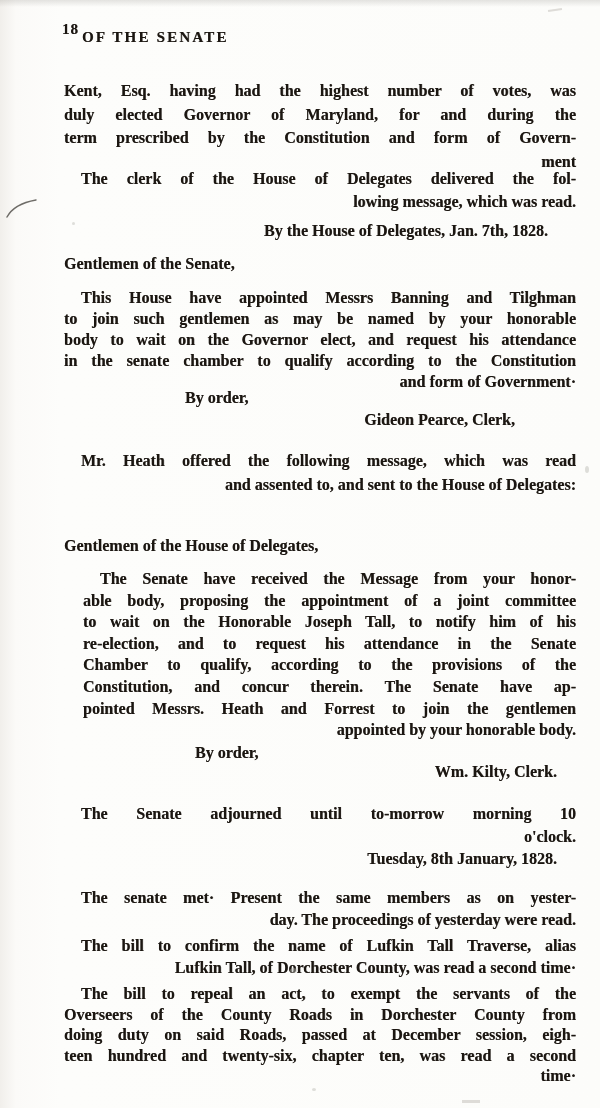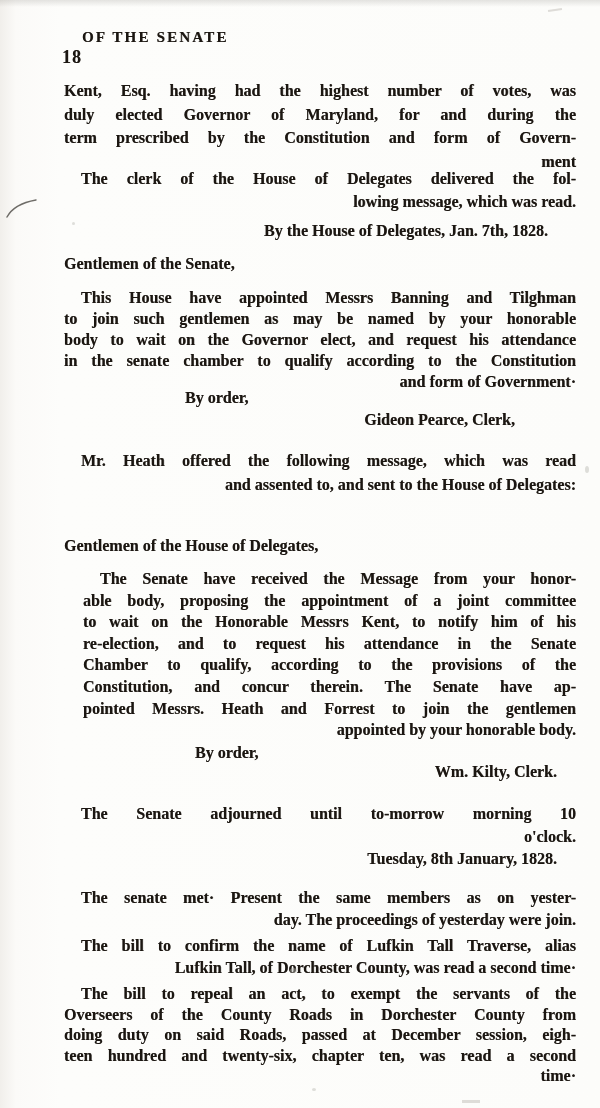--- a/index.html
+++ b/index.html
@@ -11,21 +11,21 @@
     position:relative;width:600px;height:1108px;
     background:linear-gradient(90deg,#f1efeb 0px,#fbfaf8 16px,#fdfdfb 60px,#fcfcfa 100%);
     color:#1b1611;font-weight:700;font-size:16px;
     text-shadow:0.3px 0.3px 0.45px rgba(27,22,17,0.6);
   }
   .page::before{
     content:"";position:absolute;left:0;top:0;right:0;height:7px;
     background:linear-gradient(180deg,rgba(150,148,142,0.25),rgba(255,255,255,0));
     pointer-events:none;
   }
-  .pageno{position:absolute;left:62px;top:47px;font-size:18px;letter-spacing:1px;font-family:Liberation Serif, serif;}
+  .pageno{position:absolute;left:62px;top:21px;font-size:15px;letter-spacing:1px;font-family:Liberation Serif, serif;}
   .title{position:absolute;left:82px;right:0;top:29px;text-align:left;
     font-size:15px;letter-spacing:2.2px;}
   .para{position:absolute;left:64px;right:24px;}
   .para div{white-space:nowrap;}
   .jl{text-align:justify;text-align-last:justify;overflow:hidden;}
   .ll{text-align:right;}
   .ind{padding-left:17px;}
   .abs{position:absolute;white-space:nowrap;}
   .penmark{position:absolute;left:5px;top:197px;width:34px;height:22px;}
   .speck{position:absolute;background:#b9b7b1;border-radius:50%;opacity:0.45;}
@@ -76,41 +76,41 @@
     <div class="jl ind">Mr. Heath offered the following message, which was read</div>
     <div class="ll">and assented to, and sent to the House of Delegates:</div>
   </div>
 
 
   <div class="abs" style="top:537px;left:64px;">Gentlemen of the House of Delegates,</div>
 
   <div class="para" style="top:568px;line-height:21.6px;margin-left:19px;">
     <div class="jl ind">The Senate have received the Message from your honor-</div>
     <div class="jl">able body, proposing the appointment of a joint committee</div>
-    <div class="jl">to wait on the Honorable Messrs Kent, to notify him of his</div>
+    <div class="jl">to wait on the Honorable Joseph Tall, to notify him of his</div>
     <div class="jl">re-election, and to request his attendance in the Senate</div>
     <div class="jl">Chamber to qualify, according to the provisions of the</div>
     <div class="jl">Constitution, and concur therein.  The Senate have ap-</div>
     <div class="jl">pointed Messrs. Heath and Forrest to join the gentlemen</div>
     <div class="ll">appointed by your honorable body.</div>
   </div>
 
   <div class="abs" style="top:744px;left:195px;">By order,</div>
   <div class="abs" style="top:763px;right:43px;">Wm. Kilty, Clerk.</div>
 
   <div class="para" style="top:802px;line-height:23px;">
     <div class="jl ind">The Senate adjourned until to-morrow morning 10</div>
     <div class="ll">o'clock.</div>
   </div>
 
   <div class="abs" style="top:850px;right:43px;">Tuesday, 8th January, 1828.</div>
 
   <div class="para" style="top:887px;line-height:22px;">
     <div class="jl ind">The senate met·  Present the same members as on yester-</div>
-    <div class="ll">day.  The proceedings of yesterday were join.</div>
+    <div class="ll">day.  The proceedings of yesterday were read.</div>
   </div>
 
   <div class="para" style="top:935px;line-height:21.5px;">
     <div class="jl ind">The bill to confirm the name of Lufkin Tall Traverse, alias</div>
     <div class="ll">Lufkin Tall, of Dorchester County, was read a second time·</div>
   </div>
 
   <div class="para" style="top:984px;line-height:20.6px;">
     <div class="jl ind">The bill to repeal an act, to exempt the servants of the</div>
     <div class="jl">Overseers of the County Roads in Dorchester County from</div>

